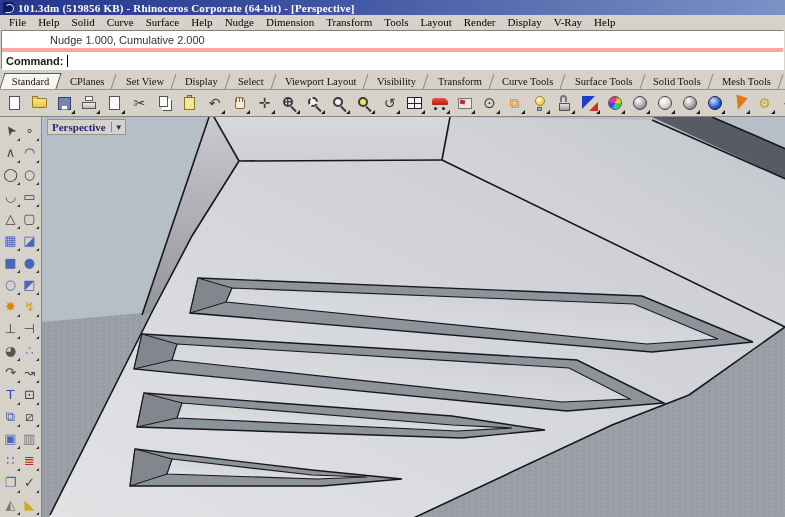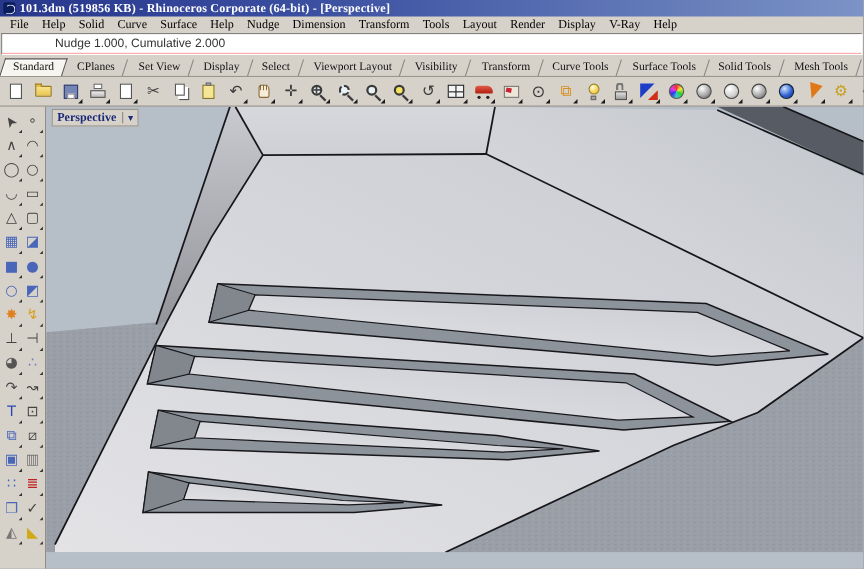--- a/index.html
+++ b/index.html
@@ -16,21 +16,21 @@
   .title-text{color:#fff;font:bold 11px "Liberation Serif",serif;white-space:nowrap;letter-spacing:.2px;}
 
   
   .menubar{height:14px;display:flex;align-items:center;padding-left:3px;flex:0 0 auto;
     font:11px "Liberation Serif",serif;color:#000;}
   .mi{padding:0 6px;cursor:default;}
 
   
   .cmdwrap{margin:1px 1px 0 1px;border:1px solid;border-color:#808080 #fff #fff #808080;background:#fff;flex:0 0 auto;}
   .cmdrow{height:17px;display:flex;align-items:center;padding-left:4px;font:11px "Liberation Sans",sans-serif;color:#1a1a1a;}
-  .cmdrow.hist{border-bottom:1px solid #fca5a5;color:#333;padding-left:48px;}
+  .cmdrow.hist{border-bottom:4px solid #fca5a5;color:#333;padding-left:48px;}
   .cmdrow.prompt b{font-weight:bold;margin-right:3px;}
   .caret{display:inline-block;width:1px;height:12px;background:#000;margin-left:1px;animation:blink 1s steps(1) infinite;}
   @keyframes blink{50%{opacity:0}}
 
   
   .tabbar{height:19px;display:flex;align-items:flex-end;padding-left:2px;flex:0 0 auto;overflow:hidden;
     font:10.5px "Liberation Serif",serif;border-bottom:1px solid #9a968e;}
   .tab{padding:2px 9px 2px 9px;position:relative;white-space:nowrap;color:#111;cursor:default;
     border-right:1px solid #8a867e;transform:skewX(-18deg);margin-right:2px;background:transparent;}
   .tab>span{display:inline-block;transform:skewX(18deg);}
@@ -126,20 +126,25 @@
       <span class="mi">Render</span>
       <span class="mi">Display</span>
       <span class="mi">V-Ray</span>
       <span class="mi">Help</span>
     </div>
 
   <div class="cmdwrap">
     <div class="cmdrow hist">
       <span>Nudge 1.000, Cumulative 2.000</span>
     </div>
+    <div class="cmdrow prompt">
+      <b>Command:</b>
+      <span></span>
+      <span class="caret"></span>
+    </div>
   </div>
 
   <div class="tabbar">
       <span class="tab act"><span>Standard</span></span>
       <span class="tab"><span>CPlanes</span></span>
       <span class="tab"><span>Set View</span></span>
       <span class="tab"><span>Display</span></span>
       <span class="tab"><span>Select</span></span>
       <span class="tab"><span>Viewport Layout</span></span>
       <span class="tab"><span>Visibility</span></span>

